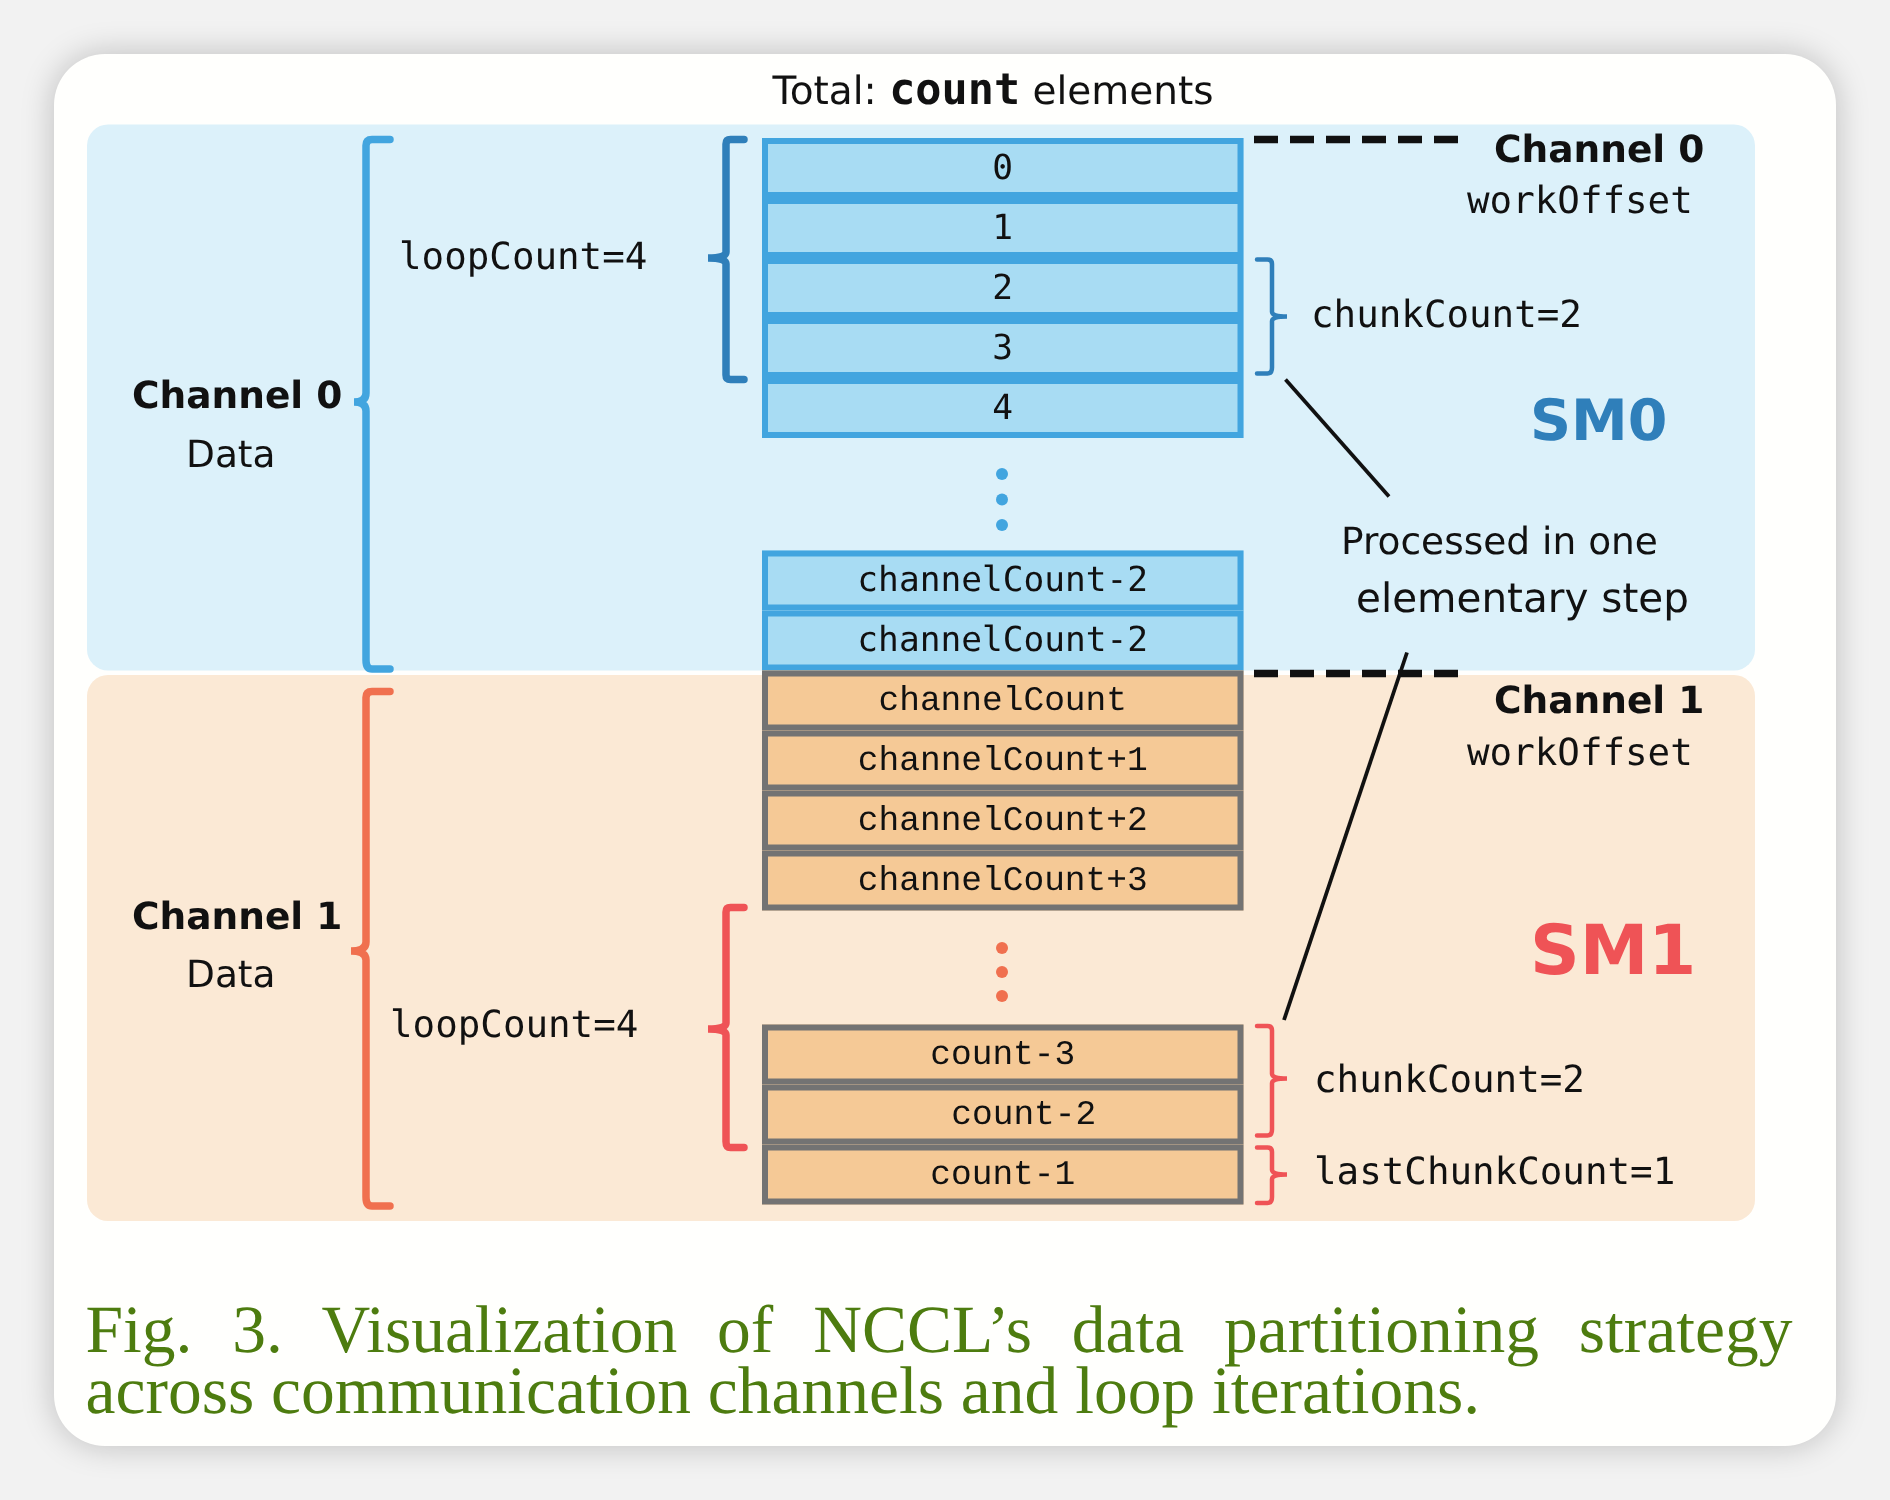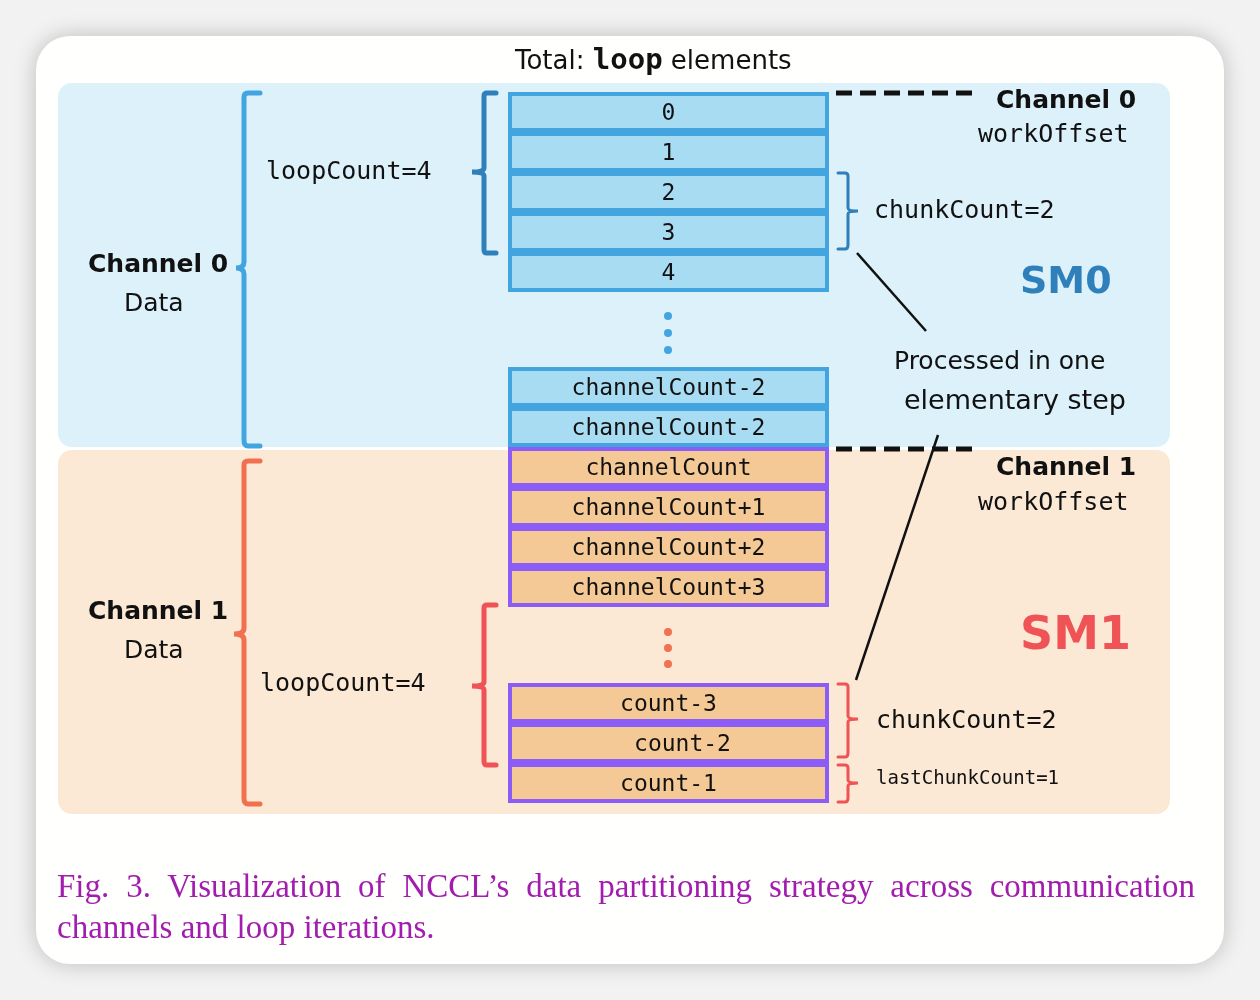--- a/index.html
+++ b/index.html
@@ -27,36 +27,36 @@
     .txt { position: absolute; white-space: nowrap; }
     .mono { font-family: "DejaVu Sans Mono", monospace; }
     .sans { font-family: "DejaVu Sans", sans-serif; }
     .cell {
       position: absolute; left: 508px; width: 321px; height: 40px;
       box-sizing: border-box;
       display: flex; align-items: center; justify-content: center;
       font-family: "DejaVu Sans Mono", monospace; font-size: 23px; color: #111;
     }
     .cell.blue { background: #a8dcf3; border: 4px solid #42a5df; }
-    .cell.orange { background: #f5c996; border: 4px solid #8b5cf6; }
+    .cell.orange { background: #f5c996; border: 4px solid #737373; font-family: Liberation Mono, monospace; }
     .caption {
       position: absolute; left: 57px; top: 866px; width: 1138px;
-      font-family: "Liberation Serif", serif; font-size: 33px; line-height: 41px;
-      color: #a21caf; text-align: justify;
+      font-family: "Liberation Serif", serif; font-size: 45px; line-height: 41px;
+      color: #4d7c0f; text-align: justify;
     }
   </style>
 </head>
 <body>
 
 <div class="card"></div>
 <div class="region region-blue"></div>
 <div class="region region-orange"></div>
 
 <div class="txt sans" style="left:515px; top:42px; font-size:26px; color:#111;">
-  <span>Total: </span><span class="mono" style="font-weight:bold; font-size:29px;">loop</span><span> elements</span>
+  <span>Total: </span><span class="mono" style="font-weight:bold; font-size:29px;">count</span><span> elements</span>
 </div>
 
 <svg class="diagram" width="1260" height="1000">
 
   <path d="M260 93 L248 93 Q244 93 244 97 L244 262 Q244 268 236 268 Q244 268 244 274 L244 440 Q244 446 248 446 L260 446" fill="none" stroke="#42a5df" stroke-width="5" stroke-linecap="round"></path>
 
   <path d="M496 93 L487 93 Q484 93 484 96 L484 168 Q484 172 472 172 Q484 172 484 176 L484 250 Q484 253 487 253 L496 253" fill="none" stroke="#2f7fba" stroke-width="5" stroke-linecap="round"></path>
 
   <path d="M838 173 L845 173 Q848 173 848 176 L848 208 Q848 211 858 211 Q848 211 848 214 L848 245 Q848 249 845 249 L838 249" fill="none" stroke="#2f7fba" stroke-width="3" stroke-linecap="round"></path>
 
@@ -108,18 +108,18 @@
 <div class="txt mono" style="left:978px; top:119px; font-size:25px; color:#111;">workOffset</div>
 <div class="txt sans" style="left:1020px; top:258px; font-size:38px; font-weight:bold; color:#2f7fba;">SM0</div>
 
 <div class="txt sans" style="left:894px; top:346px; font-size:25px; color:#111;">Processed in one</div>
 <div class="txt sans" style="left:904px; top:384px; font-size:27px; color:#111;">elementary step</div>
 
 <div class="txt sans" style="left:88px; top:596px; font-size:25px; font-weight:bold; color:#111;">Channel 1</div>
 <div class="txt sans" style="left:124px; top:635px; font-size:25px; color:#111;">Data</div>
 <div class="txt mono" style="left:260px; top:668px; font-size:25px; color:#111;">loopCount=4</div>
 <div class="txt mono" style="left:876px; top:705px; font-size:25px; color:#111;">chunkCount=2</div>
-<div class="txt mono" style="left:876px; top:766px; font-size:19px; color:#111;">lastChunkCount=1</div>
+<div class="txt mono" style="left:876px; top:766px; font-size:25px; color:#111;">lastChunkCount=1</div>
 <div class="txt sans" style="left:996px; top:452px; font-size:25px; font-weight:bold; color:#111;">Channel 1</div>
 <div class="txt mono" style="left:978px; top:487px; font-size:25px; color:#111;">workOffset</div>
 <div class="txt sans" style="left:1020px; top:606px; font-size:46px; font-weight:bold; color:#ef5356;">SM1</div>
 
 <div class="caption">Fig. 3.  Visualization of NCCL’s data partitioning strategy across communication channels and loop iterations.</div>
 
 </body></html>

